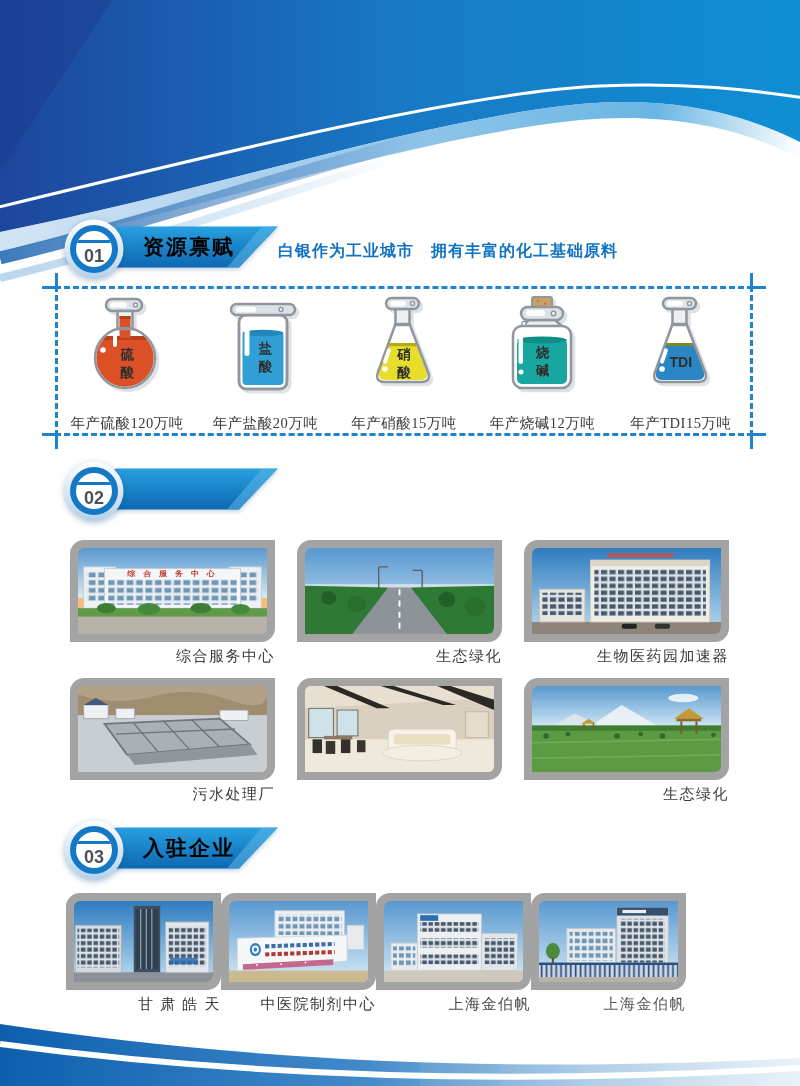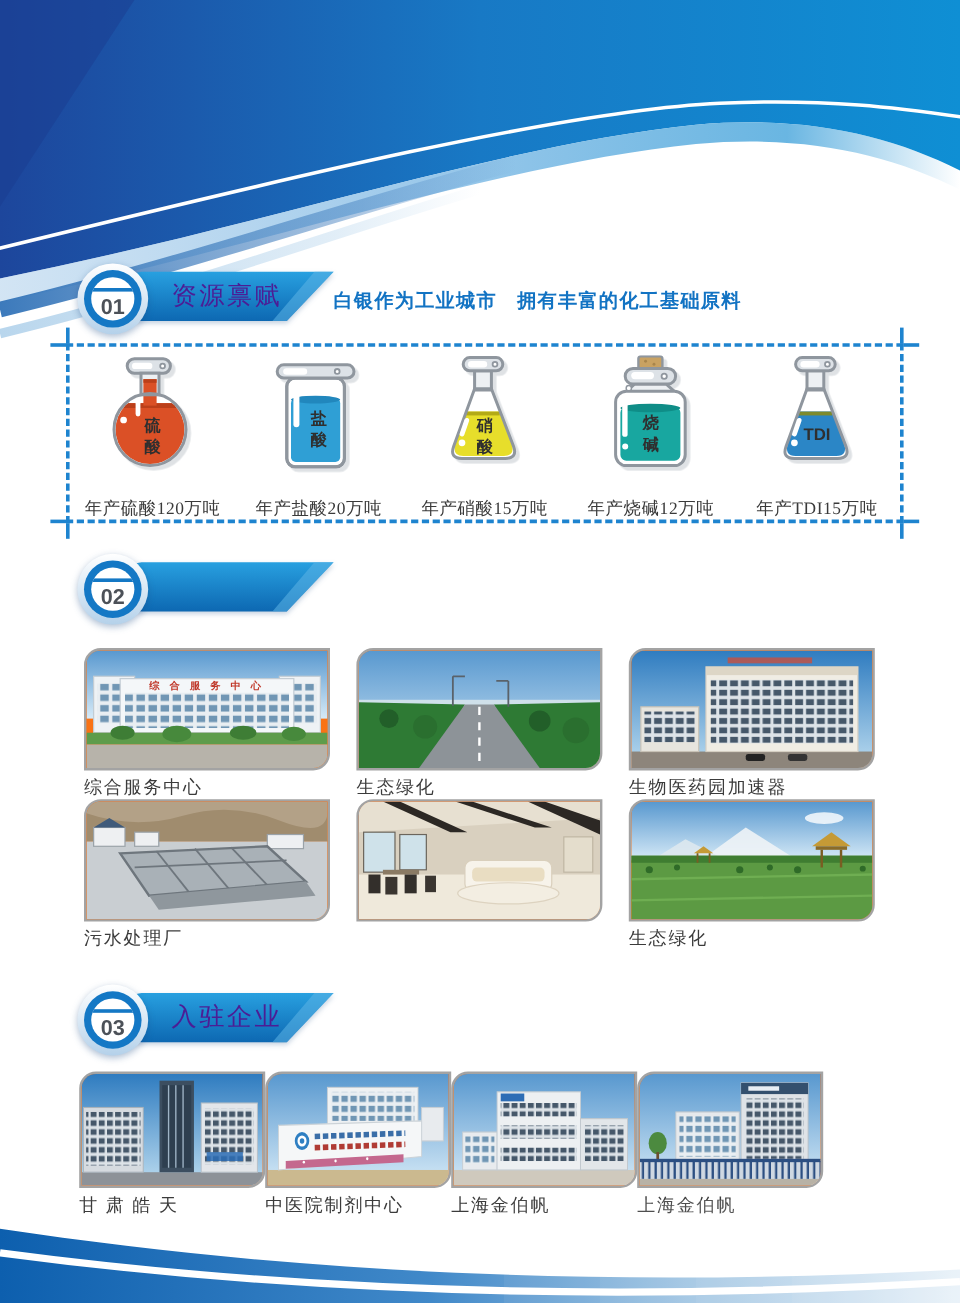--- a/index.html
+++ b/index.html
@@ -9,21 +9,21 @@
   }
   svg.decor{position:absolute;left:0;display:block;}
   #top-banner{top:0;width:800px;height:320px;}
   #bottom-swoosh{top:1000px;width:800px;height:86px;}
 
   
   .sec-header{position:absolute;left:0;width:320px;height:64px;}
   .ribbon-svg{position:absolute;left:108px;top:6px;width:175px;height:44px;
     filter:drop-shadow(0 2px 2px rgba(20,70,130,.25));}
   .ribbon-label{position:absolute;left:134px;top:6px;width:110px;height:44px;line-height:44px;
-    text-align:center;color:#4c1d95;font-size:21px;font-weight:normal;letter-spacing:2px;z-index:3;}
+    text-align:center;color:#000000;font-size:21px;font-weight:bold;letter-spacing:2px;z-index:3;}
   .badge{position:absolute;left:64px;top:0;width:60px;height:60px;z-index:4;
     filter:drop-shadow(0 2px 3px rgba(20,70,130,.35));}
 
   
   .subtitle{position:absolute;left:278px;top:241px;width:470px;
     color:#1273c3;font-size:16px;font-weight:bold;letter-spacing:1px;}
 
   
   .dashed-box{position:absolute;left:55px;top:286px;width:698px;height:150px;
     border:3px dashed #1e84cf;box-sizing:border-box;}
@@ -39,25 +39,25 @@
     font-weight:bold;color:#2f2f2f;white-space:pre-line;line-height:1.3;}
   .lbl-round{top:50px;} .lbl-beaker{top:44px;} .lbl-conical{top:50px;}
   .lbl-bottle{top:48px;} .lbl-tdi{top:57px;font-size:14px;}
   .flask-caption{margin-top:18px;font-size:14.5px;color:#3a3a3a;letter-spacing:.5px;font-family:Liberation Serif, serif;}
 
   
   .grid{position:absolute;display:grid;row-gap:0;}
   #grid-2{left:70px;top:540px;grid-template-columns:repeat(3,205px);column-gap:22px;}
   #grid-3{left:66px;top:893px;grid-template-columns:repeat(4,155px);}
   figure{margin:0;}
-  .photo{border:2px solid #a3a3a3;border-radius:14px 0 14px 0;overflow:hidden;
-    box-sizing:border-box;background:#f97316;}
+  .photo{border:8px solid #a3a3a3;border-radius:14px 0 14px 0;overflow:hidden;
+    box-sizing:border-box;background:#fdba74;}
   #grid-2 .photo{height:102px;} #grid-3 .photo{height:97px;}
   .photo svg{width:100%;height:100%;display:block;}
-  .photo-caption{height:24px;padding-top:5px;text-align:left;font-size:15px;
+  .photo-caption{height:36px;padding-top:5px;text-align:right;font-size:15px;
     color:#3b3b3b;letter-spacing:1.5px;box-sizing:border-box;}
 </style>
 </head>
 <body>
 
 <div id="poster">
 
   <svg width="0" height="0" style="position:absolute" aria-hidden="true">
     <defs>
       <linearGradient id="topGrad" x1="0" y1="0" x2="1" y2="0">

